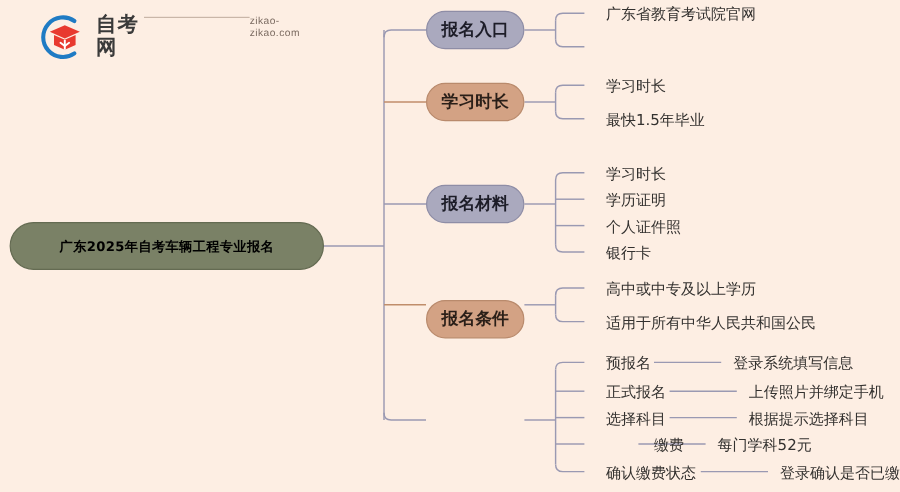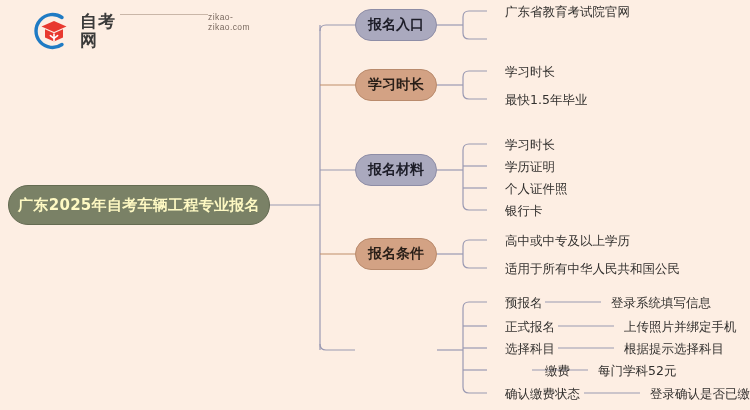--- a/index.html
+++ b/index.html
@@ -19,21 +19,21 @@
   .logo-title{font-size:17px;font-weight:bold;color:#3a3a3a;letter-spacing:1px;line-height:19px;
     font-family:"DejaVu Sans","Liberation Sans",sans-serif;}
   .logo-rule{height:1px;background:#c9b6a8;margin:2px 0 2px 0;width:118px;}
   .logo-sub{font-size:8.5px;color:#7a6a60;letter-spacing:.4px;line-height:10px;}
 
   
   .node{position:absolute;display:flex;align-items:center;justify-content:center;
     border-radius:999px;box-sizing:border-box;font-weight:bold;
     font-family:"DejaVu Sans","Liberation Sans",sans-serif;}
   .root{left:8px;top:185px;width:262px;height:40px;background:#7a8166;border:1px solid #646b52;
-    color:#fef9c3;font-size:15px;letter-spacing:.3px;}
+    color:#000000;font-size:11px;letter-spacing:.3px;}
   .b-purple{background:#aaa9be;border:1px solid #8e8da6;color:#1d1d28;}
   .b-tan{background:#d3a284;border:1px solid #b98a6c;color:#2a1f18;}
   .branch{width:82px;height:32px;font-size:14px;left:355px;}
 
   
   .leaf{position:absolute;font-size:12.5px;color:#33312f;white-space:nowrap;
     font-family:"DejaVu Sans","Liberation Sans",sans-serif;line-height:14px;}
   .leaf3{position:absolute;font-size:12.5px;color:#33312f;white-space:nowrap;
     font-family:"DejaVu Sans","Liberation Sans",sans-serif;line-height:14px;}
 </style>
@@ -129,21 +129,21 @@
   <div class="leaf" style="left:505px;top:93px;">最快1.5年毕业</div>
 
   <div class="node branch b-purple" style="top:154px;">
     <span>报名材料</span>
   </div>
   <div class="leaf" style="left:505px;top:138px;">学习时长</div>
   <div class="leaf" style="left:505px;top:160px;">学历证明</div>
   <div class="leaf" style="left:505px;top:182px;">个人证件照</div>
   <div class="leaf" style="left:505px;top:204px;">银行卡</div>
 
-  <div class="node branch b-tan" style="top:238px;justify-content:center;">
+  <div class="node branch b-tan" style="top:250px;justify-content:center;">
     <span>报名条件</span>
   </div>
   <div class="leaf" style="left:505px;top:234px;">高中或中专及以上学历</div>
   <div class="leaf" style="left:505px;top:262px;">适用于所有中华人民共和国公民</div>
 
 
   <div class="leaf" style="left:505px;top:296px;">预报名</div>
   <div class="leaf3" style="left:611px;top:296px;">登录系统填写信息</div>
 
   <div class="leaf" style="left:505px;top:320px;">正式报名</div>

